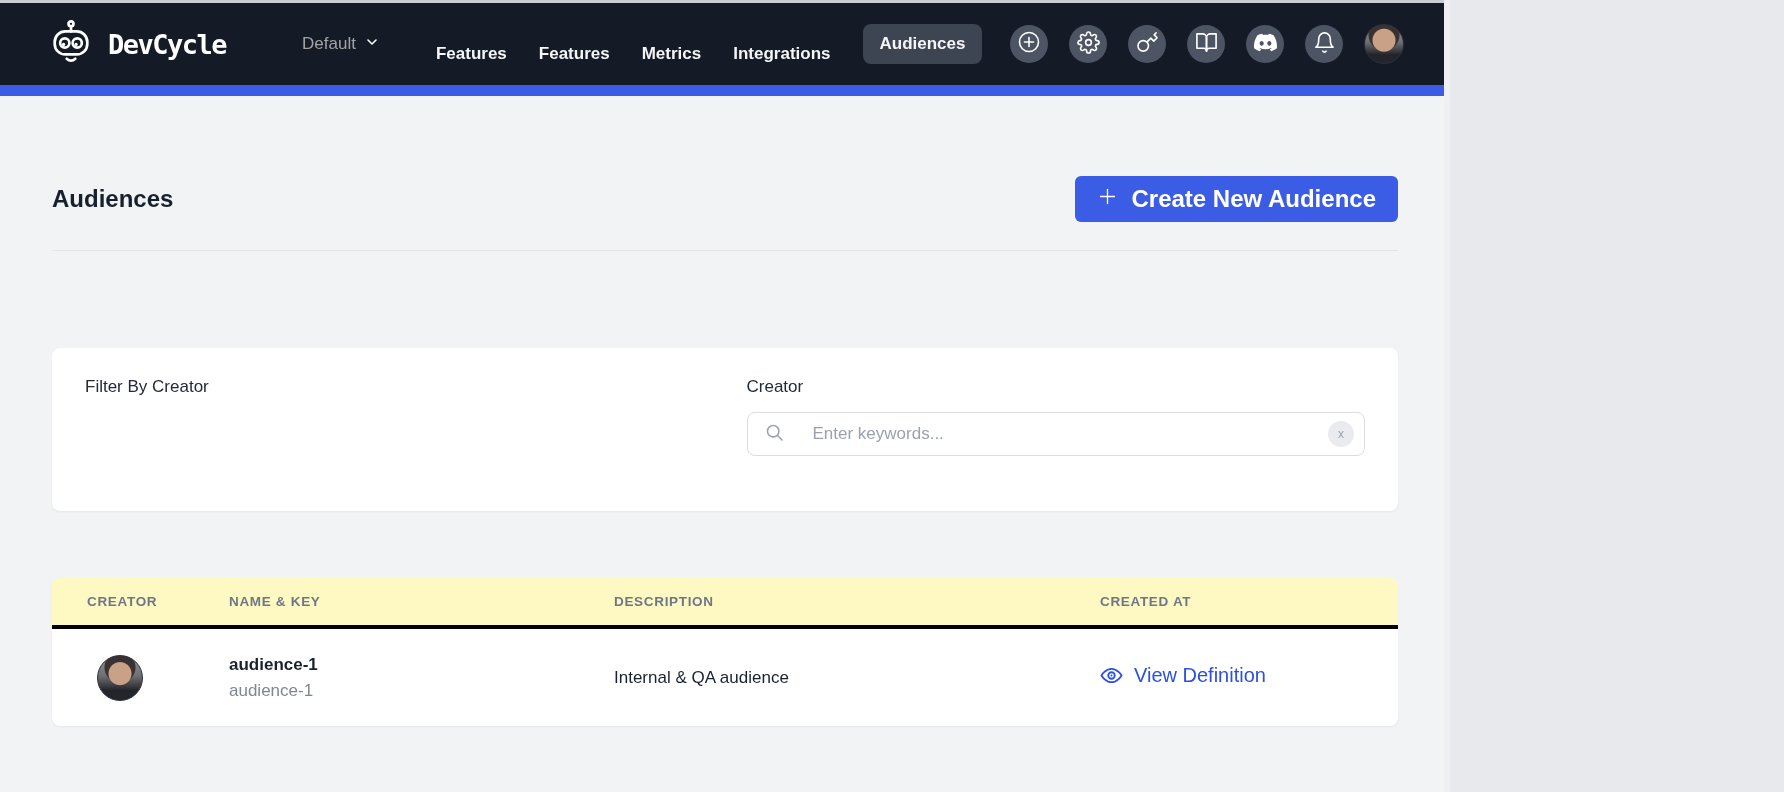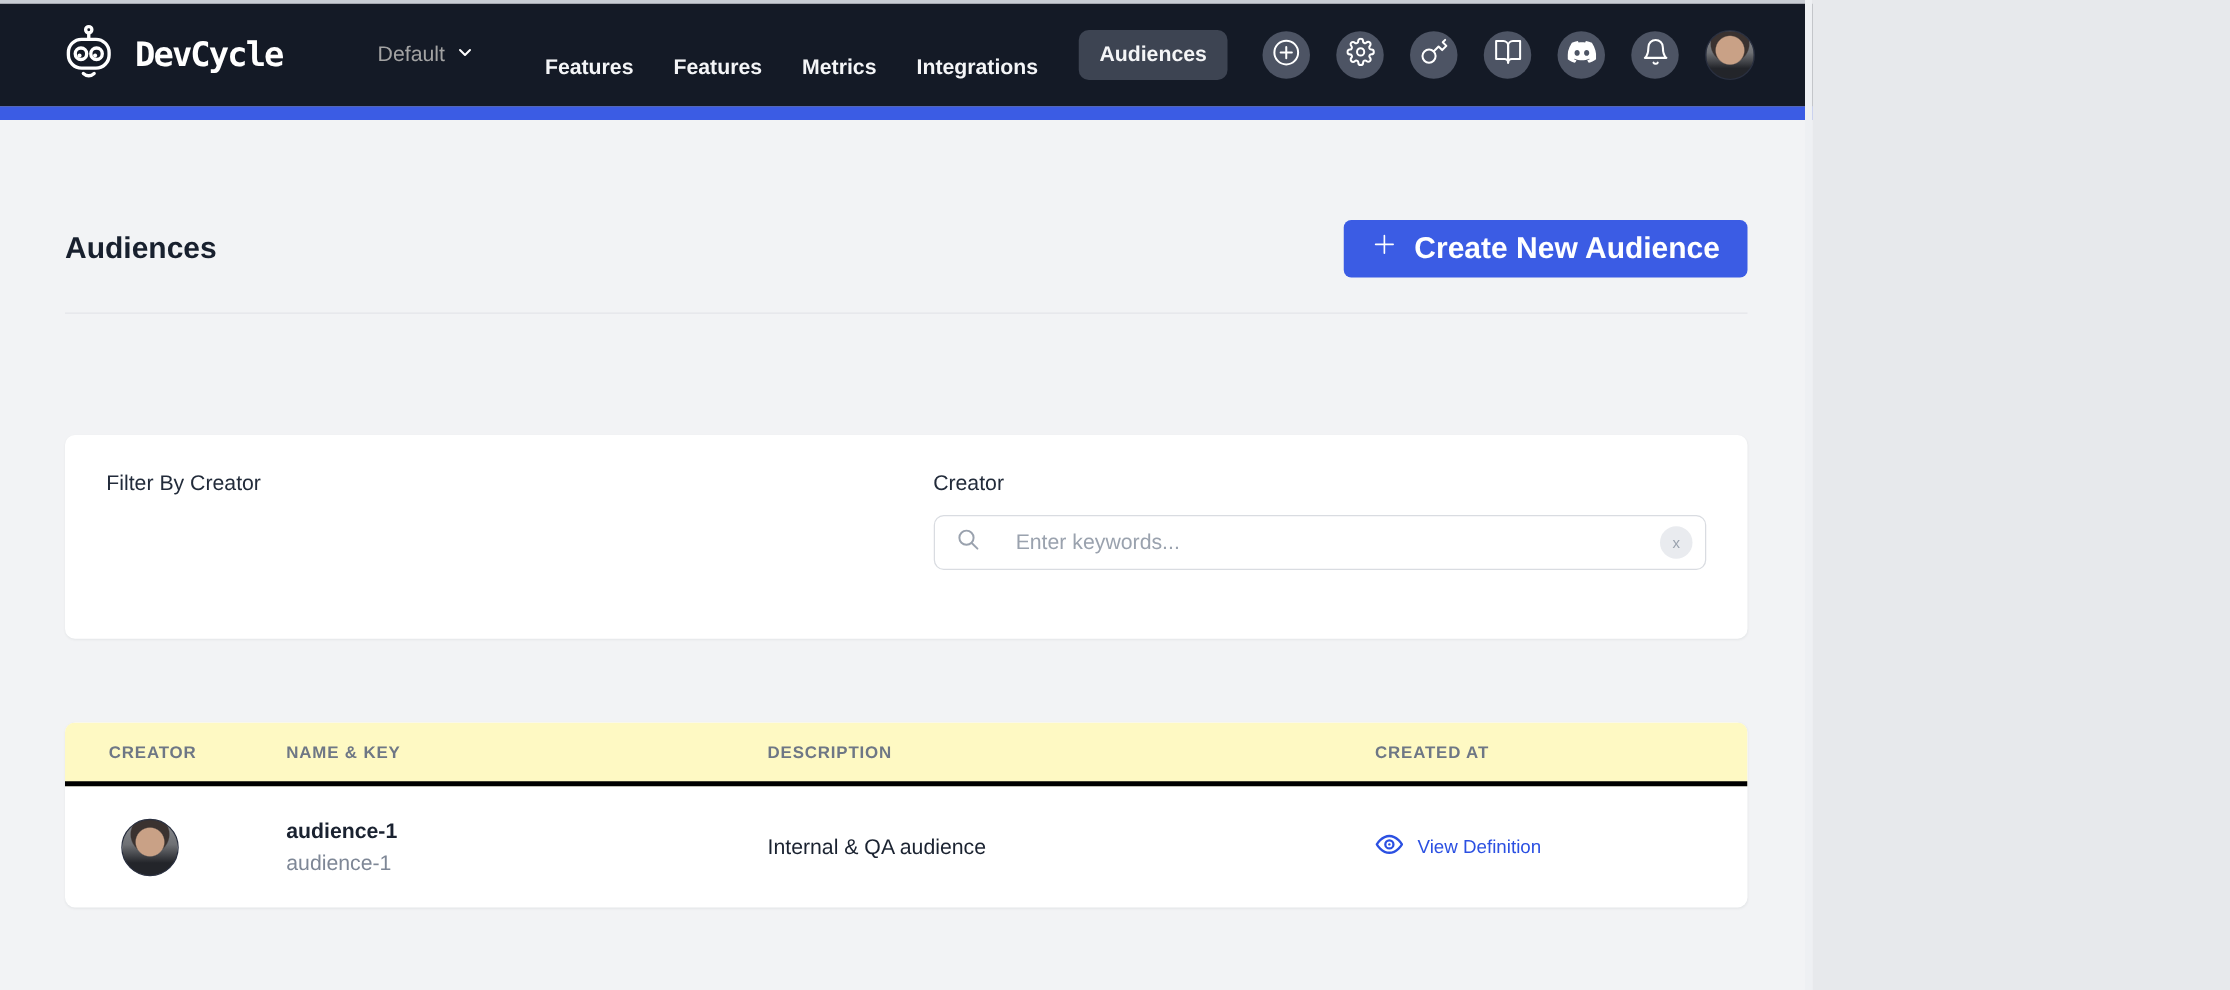--- a/index.html
+++ b/index.html
@@ -99,22 +99,22 @@
     text-transform:uppercase;
   }
   .t-row { height:97px; }
   .row-avatar { margin-left:10px; width:46px; height:46px; }
   .cell-name .name { font-size:17px; font-weight:600; color:#1a2230; }
   .cell-name .key { font-size:17px; color:#7e8796; margin-top:6px; }
   .cell-desc { font-size:17px; color:#1a2230; }
   .cell-created .date { font-size:17px; color:#1a2230; }
   .cell-created .time { font-size:16px; color:#8b93a1; margin-top:6px; }
   .view-link {
-    display:flex; align-items:center; gap:11px; color:#2b50e2;
-    font-size:15px; font-weight:500; cursor:pointer; text-decoration:none;
+    display:flex; align-items:flex-start; gap:11px; color:#2b50e2;
+    font-size:20px; font-weight:500; cursor:pointer; text-decoration:none;
   }
 </style>
 </head>
 <body>
 
 <div class="page">
   <div class="top-edge"></div>
 
   <div class="navbar">
     <div class="brand">

